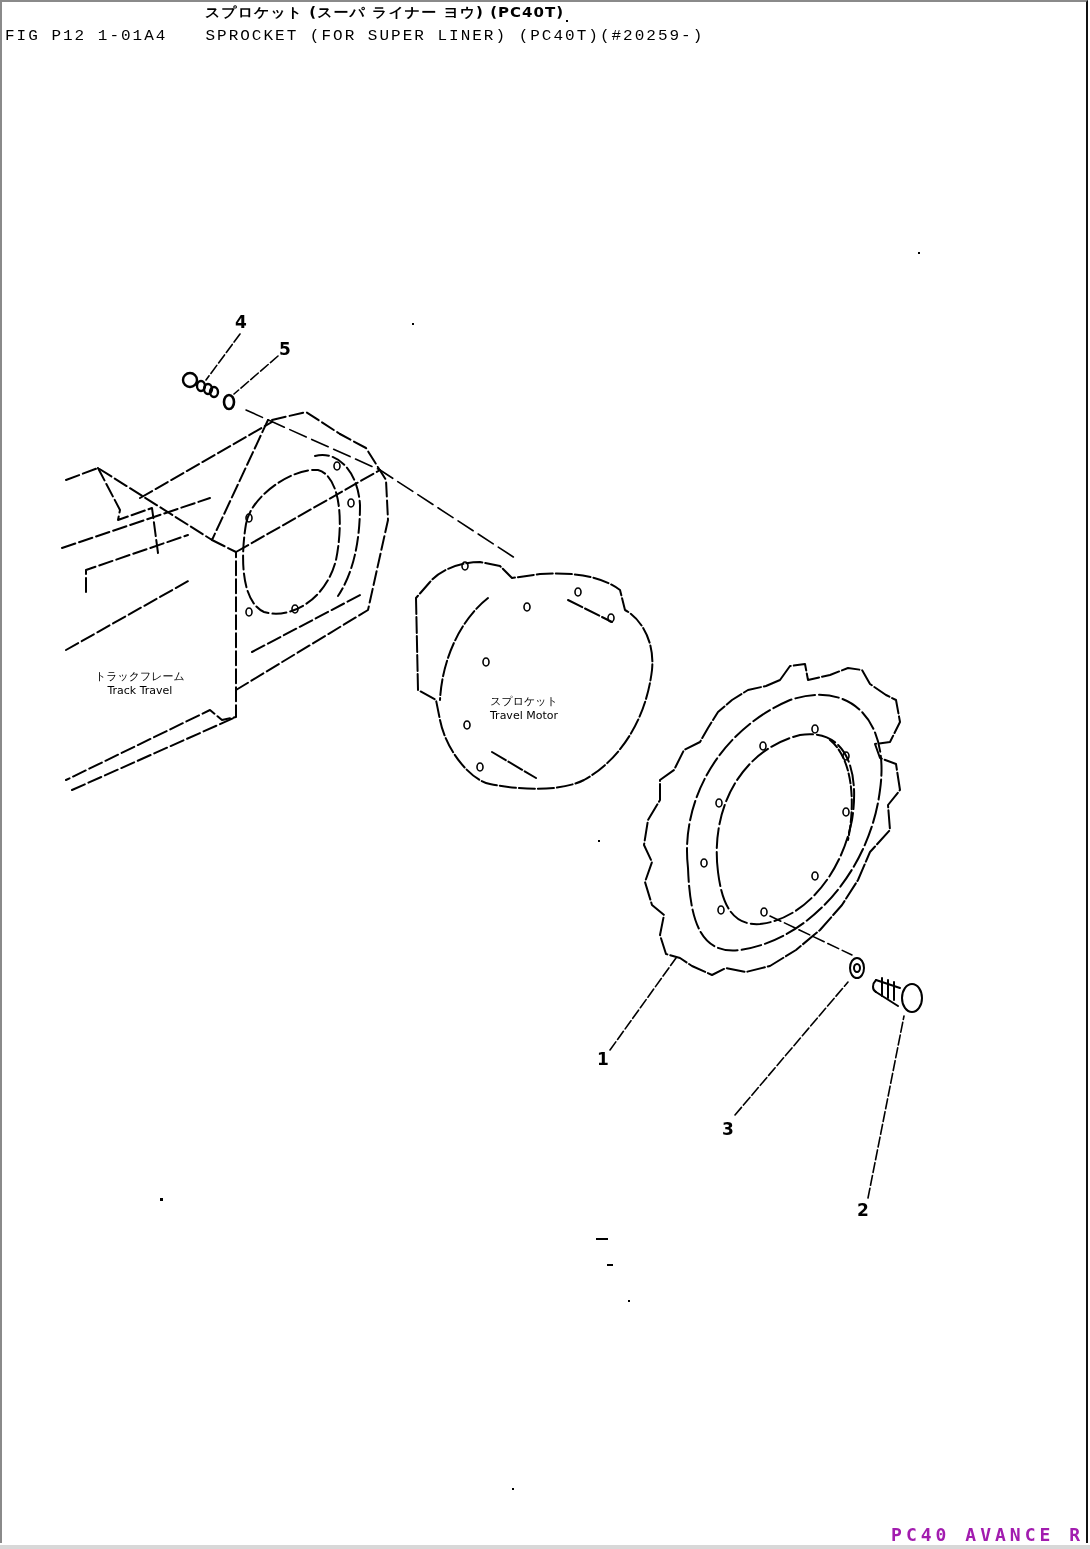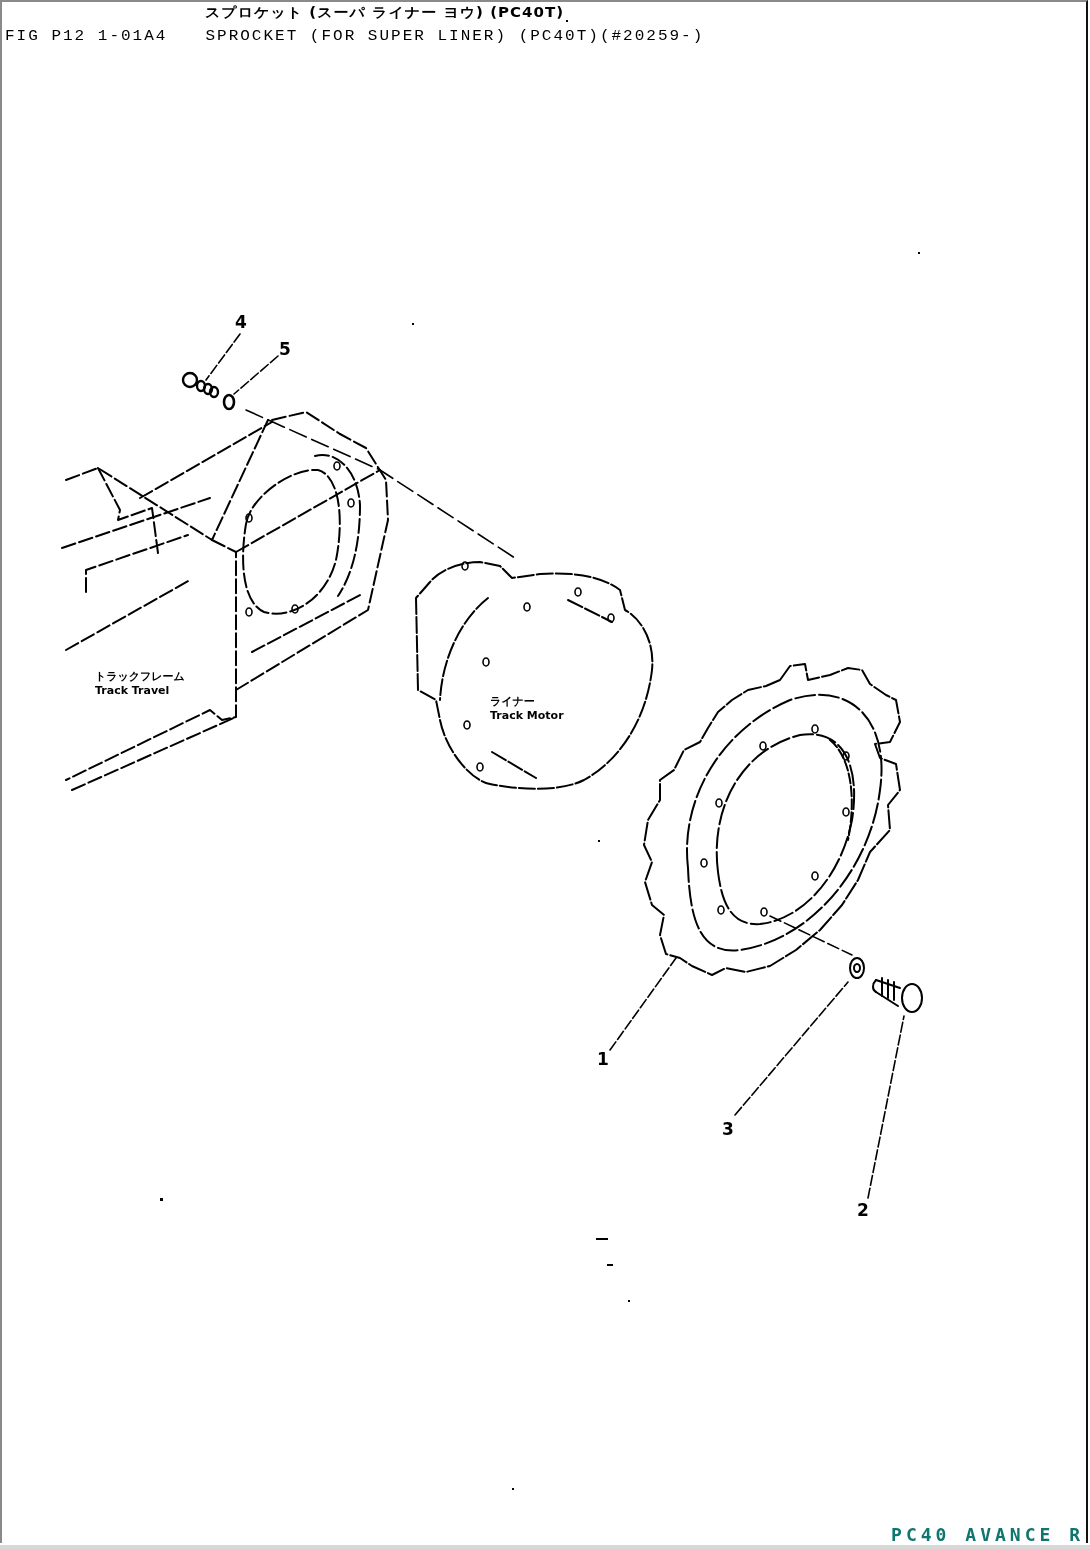--- a/index.html
+++ b/index.html
@@ -2,24 +2,24 @@
 <html><head>
 <meta charset="utf-8">
 <style>
   html, body { margin: 0; padding: 0; background: #ffffff; }
   body { width: 1090px; height: 1549px; position: relative; overflow: hidden; font-family: "DejaVu Sans Mono", monospace; }
   .frame { position: absolute; left: 0; top: 0; width: 1088px; height: 1543px; border-top: 2px solid #8a8a8a; border-left: 2px solid #8a8a8a; border-right: 2px solid #111; background: #fff; box-sizing: border-box; }
   .bottom-bar { position: absolute; left: 0; top: 1545px; width: 1090px; height: 4px; background: #d8d8d8; }
   .title-jp { position: absolute; left: 205px; top: 4px; font-size: 15px; font-weight: bold; color: #000; letter-spacing: 1px; white-space: pre; font-family: "DejaVu Sans", sans-serif; transform: scaleY(0.9); transform-origin: left top; }
   .title-en { position: absolute; left: 5px; top: 28px; font-size: 16px; color: #000; letter-spacing: 2px; white-space: pre; font-family: Liberation Mono, monospace; transform: scaleY(0.95); transform-origin: left top; }
   .fig-id { margin-right: 38px; }
-  .footer { position: absolute; right: 6px; top: 1524px; font-size: 18px; font-weight: bold; letter-spacing: 4px; color: #0f766e; white-space: pre; font-family: "DejaVu Sans Mono", monospace; }
+  .footer { position: absolute; right: 6px; top: 1524px; font-size: 18px; font-weight: bold; letter-spacing: 4px; color: #a21caf; white-space: pre; font-family: "DejaVu Sans Mono", monospace; }
   svg.drawing { position: absolute; left: 0; top: 0; }
   .callout { position: absolute; font-size: 17px; font-weight: bold; color: #000; font-family: "DejaVu Sans", sans-serif; }
-  .part-label { position: absolute; font-size: 11px; font-weight: bold; line-height: 14px; color: #000; font-family: "DejaVu Sans", sans-serif; white-space: nowrap; }
+  .part-label { position: absolute; text-align: center; font-size: 11px; font-weight: normal; line-height: 14px; color: #000; font-family: "DejaVu Sans", sans-serif; white-space: nowrap; }
 </style>
 </head>
 <body>
 
 <div class="frame"></div>
 <div class="bottom-bar"></div>
 
 <div class="title-jp">スプロケット (スーパ ライナー ヨウ) (PC40T)</div>
 <div class="title-en"><span class="fig-id">FIG P12 1-01A4</span><span>SPROCKET (FOR SUPER LINER) (PC40T)(#20259-)</span></div>
 
@@ -133,17 +133,17 @@
 <div class="callout" style="left:279px;top:339px;">5</div>
 <div class="callout" style="left:597px;top:1049px;">1</div>
 <div class="callout" style="left:722px;top:1119px;">3</div>
 <div class="callout" style="left:857px;top:1200px;">2</div>
 
 <div class="part-label" style="left:95px;top:670px;">
   <div>トラックフレーム</div>
   <div>Track Travel</div>
 </div>
 <div class="part-label" style="left:490px;top:695px;">
-  <div>ライナー</div>
-  <div>Track Motor</div>
+  <div>スプロケット</div>
+  <div>Travel Motor</div>
 </div>
 
 <div class="footer">PC40 AVANCE R</div>
 
 </body></html>

